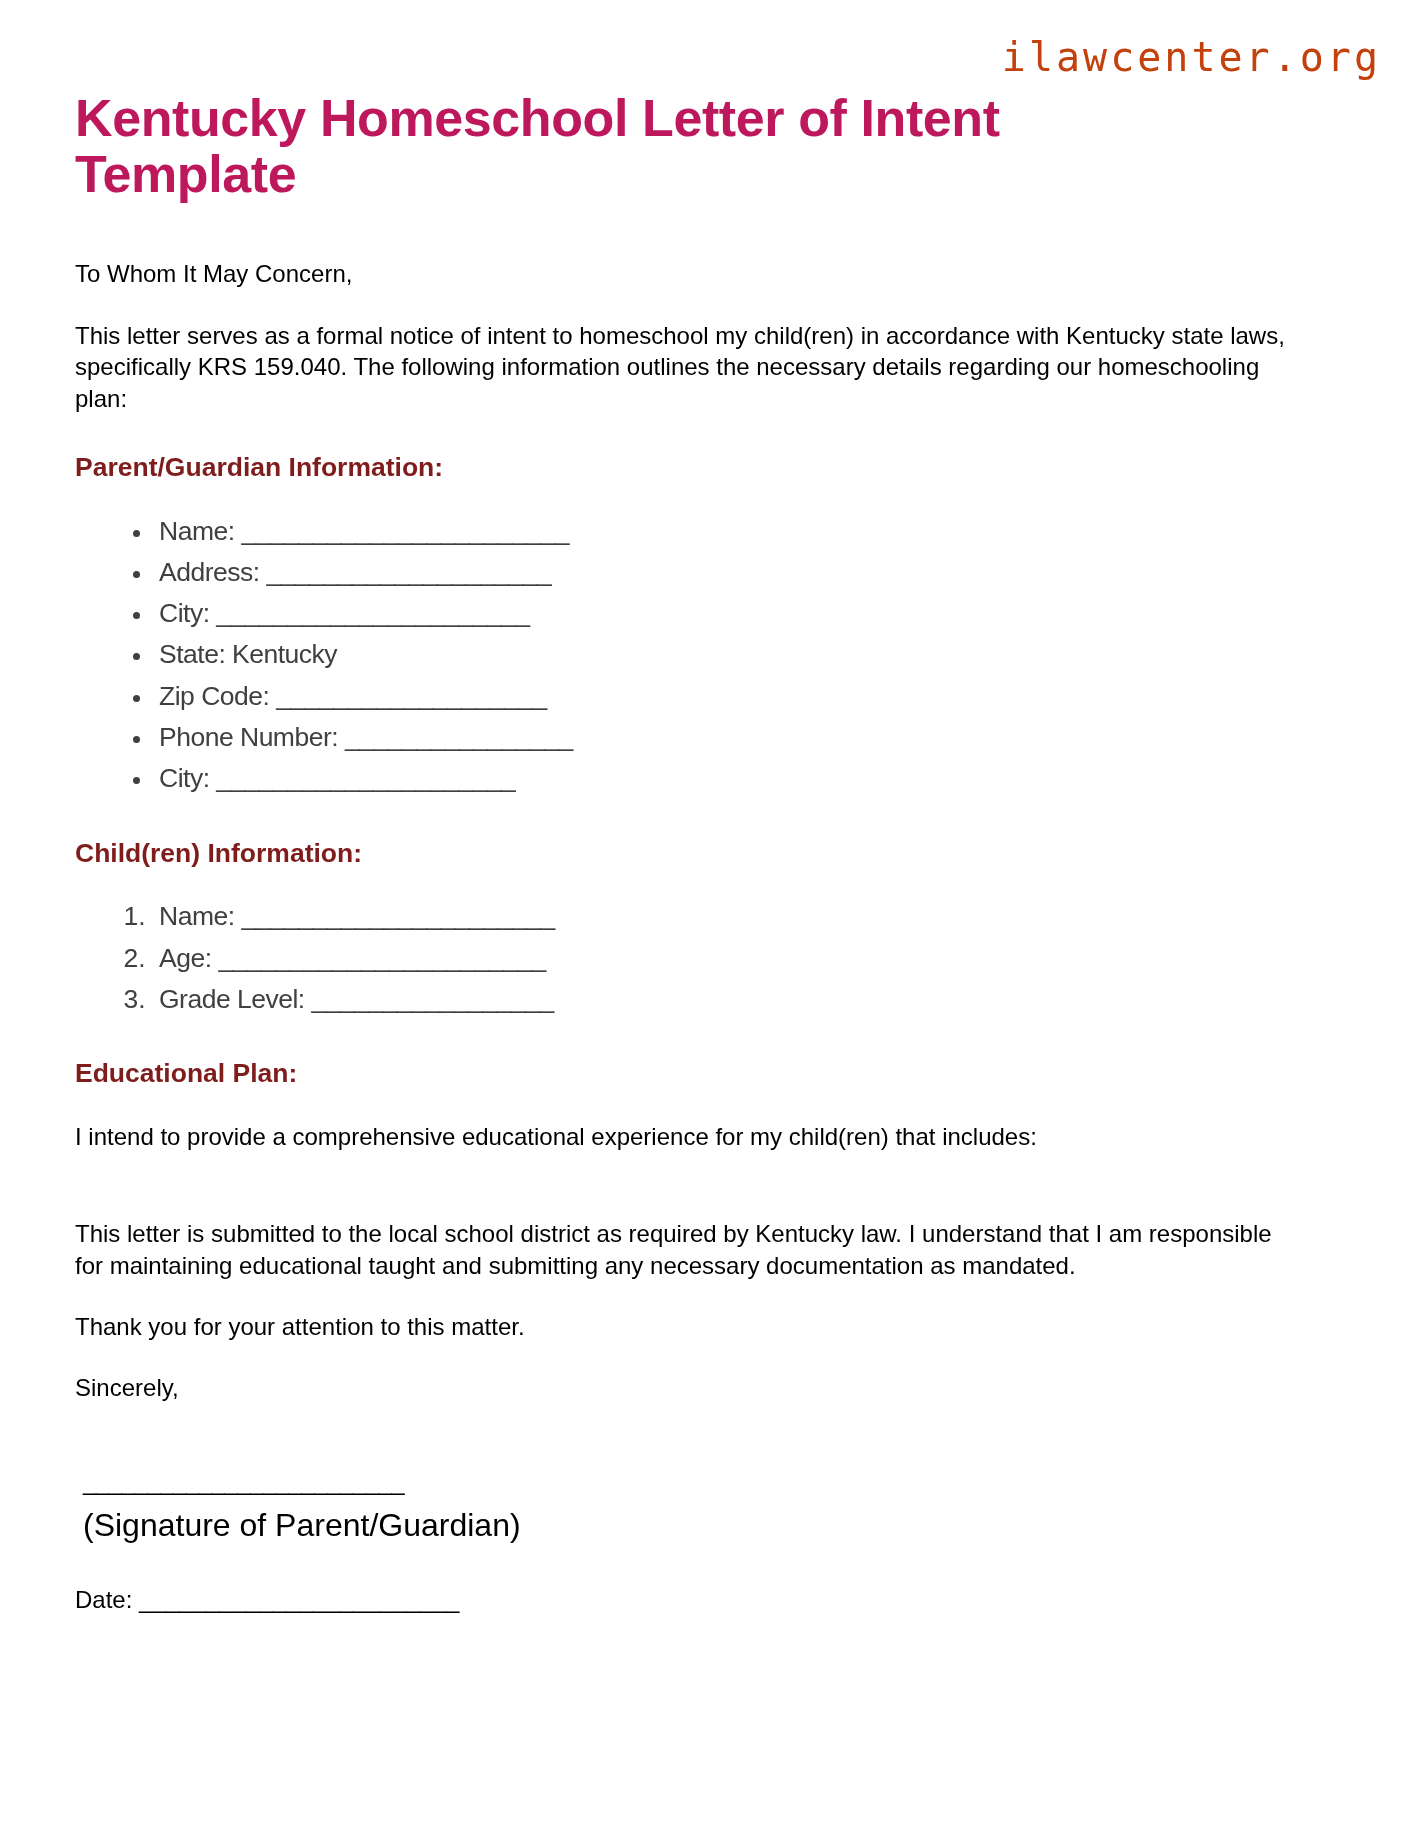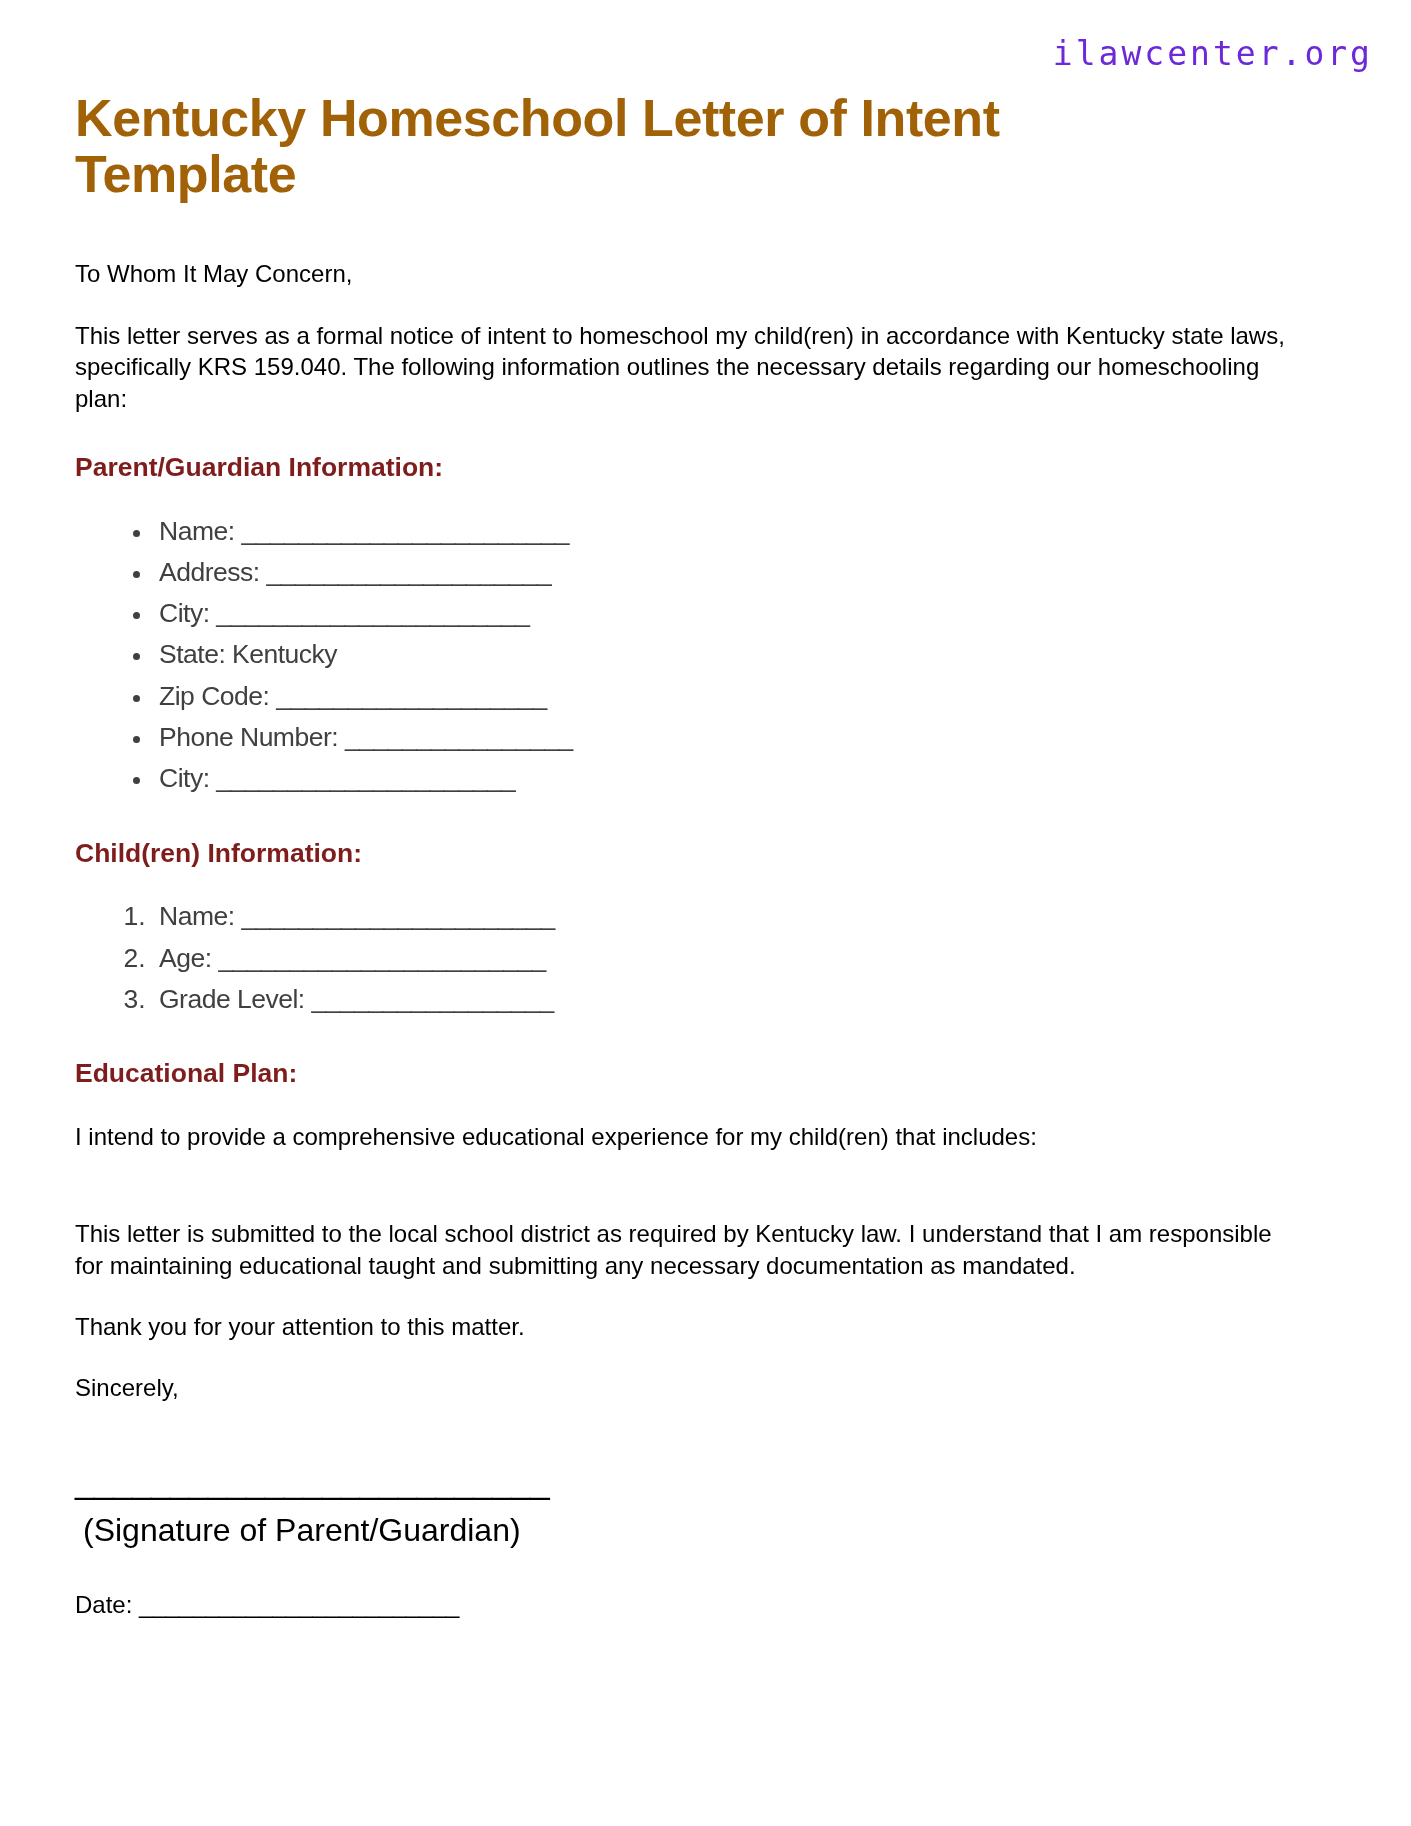--- a/index.html
+++ b/index.html
@@ -18,44 +18,44 @@
   .page {
     position: relative;
     width: 1411px;
     height: 1826px;
     box-sizing: border-box;
     padding: 0;
   }
   .watermark {
     position: absolute;
     top: 34px;
-    right: 38px;
+    right: 30px;
     font-family: "DejaVu Sans Mono", "Liberation Mono", monospace;
-    font-size: 33px;
+    font-size: 40px;
     letter-spacing: 3px;
-    color: #6d28d9;
+    color: #c2410c;
     white-space: nowrap;
     user-select: none;
   }
   .content {
     position: absolute;
     left: 75px;
     top: 90px;
     width: 1240px;
   }
   h1.doc-title {
     font-family: "Liberation Sans", "DejaVu Sans", sans-serif;
     font-weight: bold;
     font-size: 52px;
     line-height: 1.08;
     letter-spacing: -0.4px;
     margin: 0 0 0 0;
     padding: 0;
     width: 1115px;
-    color: #a16207;
+    color: #be185d;
   }
   p.para {
     font-size: 24px;
     line-height: 1.31;
     margin: 0;
     padding: 0;
     color: #000;
     width: 1210px;
   }
   .gap-lg { height: 56px; }
@@ -79,23 +79,23 @@
   ol.blanks { list-style-type: decimal; }
   ul.blanks li, ol.blanks li {
     font-size: 26.5px;
     line-height: 1.56;
     color: #404040;
     padding-left: 6px;
   }
   ul.blanks li::marker { font-size: 22px; }
   ol.blanks li::marker { font-size: 26.5px; }
   .sig-line {
-    font-size: 35px;
+    font-size: 24px;
     line-height: 1.2;
-    margin: 0;
+    margin: 8px;
     letter-spacing: -0.5px;
   }
   .sig-caption {
     font-size: 32px;
     line-height: 1.3;
     margin: 8px;
   }
   .blank { letter-spacing: -0.5px; }
 </style>
 </head>

